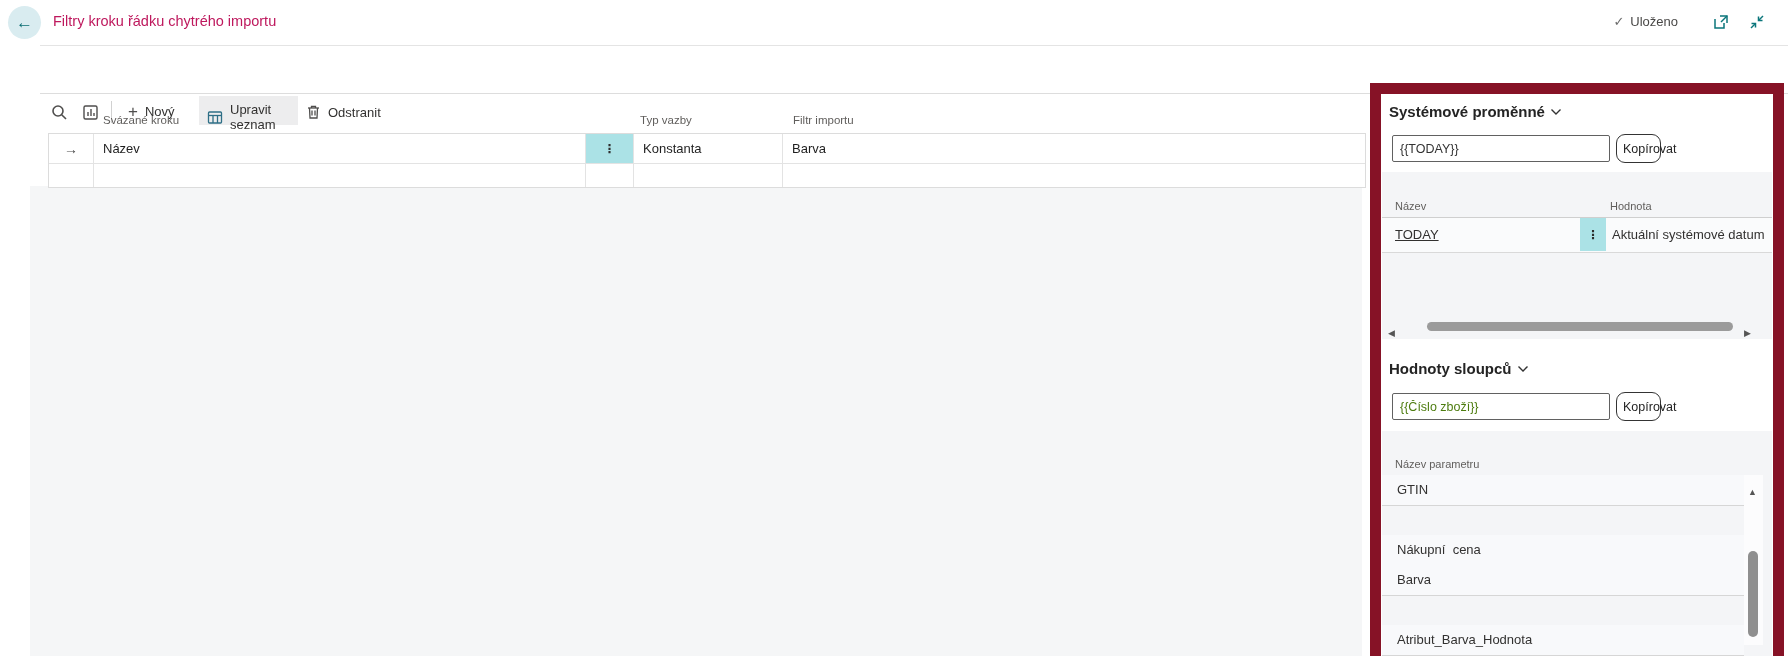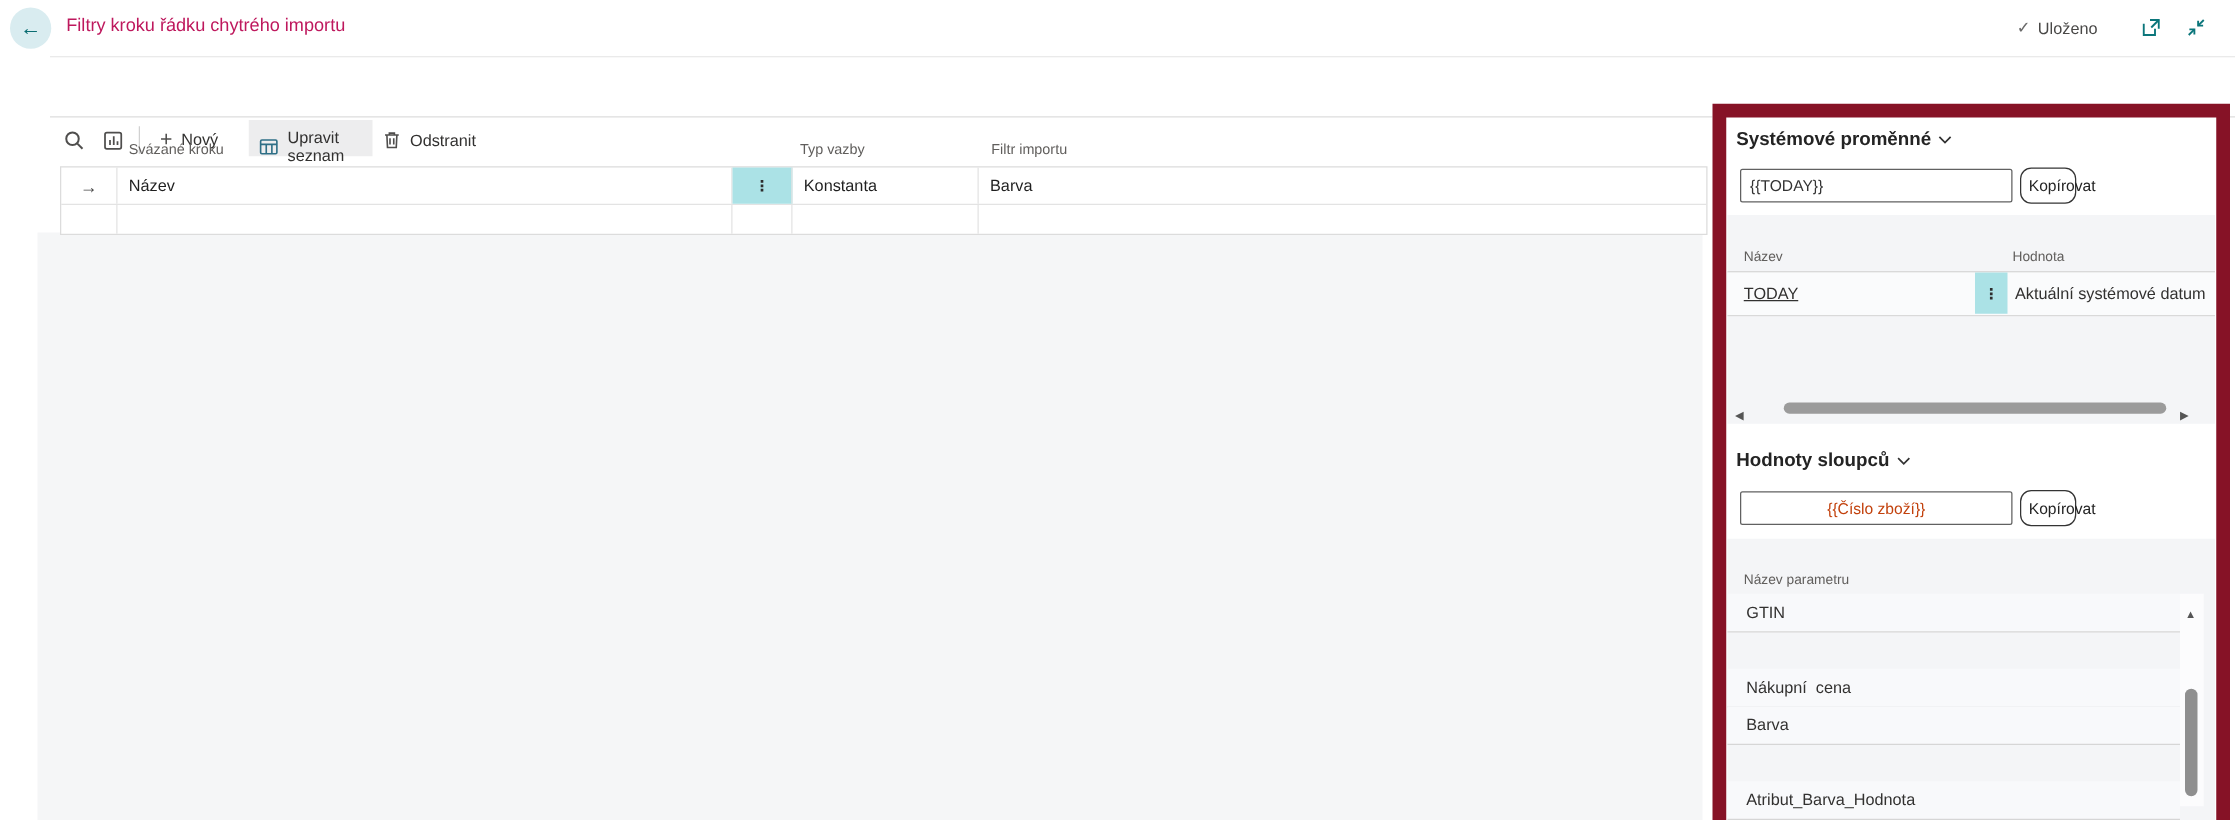--- a/index.html
+++ b/index.html
@@ -34,21 +34,21 @@
   .gcell:last-child{border-right:none;}
   .sel-cell{justify-content:center;color:#4a4a4a;font-size:14px;padding:0;}
   .assist-cell{background:#abe2e6;justify-content:center;color:#2d2d2d;font-weight:bold;font-size:12px;padding:0;cursor:pointer;}
   .gray-bg{left:30px;top:186px;width:1332px;height:470px;background:#f5f6f7;}
 
   
   .panel{left:1370px;top:83px;width:414px;height:600px;border:11px solid #861226;background:#fff;box-sizing:border-box;}
   .sec-title{font-size:15px;font-weight:bold;color:#242424;display:flex;align-items:center;gap:5px;cursor:pointer;}
   .pinput{box-sizing:border-box;width:218px;height:27px;border:1px solid #616161;background:#fff;
     font-family:"Liberation Sans","DejaVu Sans",sans-serif;font-size:12.5px;color:#333;padding:0 7px;border-radius:2px;}
-  .pinput.ghost{color:#c2410c;text-align:center;}
+  .pinput.ghost{color:#4d7c0f;}
   .copy-btn{box-sizing:border-box;width:45px;height:29px;border:1.6px solid #343434;border-radius:9px;
     background:#fff;font-family:"Liberation Sans","DejaVu Sans",sans-serif;font-size:12.5px;color:#242424;cursor:pointer;}
   .graybox{background:#f4f5f7;}
   .mini-head{font-size:11px;color:#605e5c;}
   .mini-row{position:absolute;left:0;width:390px;height:34px;border-bottom:1px solid #d9d9d9;background:#fafbfc;}
   .mini-name{position:absolute;left:13px;top:9px;font-size:13px;color:#323130;}
   .mini-val{position:absolute;left:230px;top:9px;font-size:13px;color:#323130;white-space:nowrap;overflow:hidden;width:158px;}
   .mini-assist{position:absolute;left:198px;top:0;width:26px;height:33px;background:#abe2e6;color:#2d2d2d;
     font-weight:bold;font-size:12px;display:flex;align-items:center;justify-content:center;cursor:pointer;}
   .scroll-arrow{color:#555;font-size:9px;line-height:9px;cursor:pointer;}

